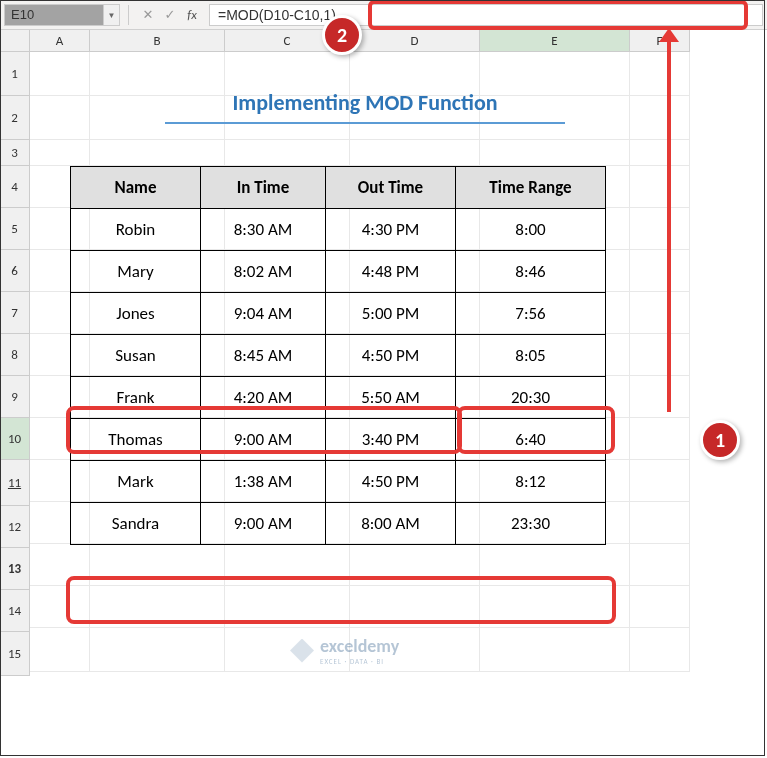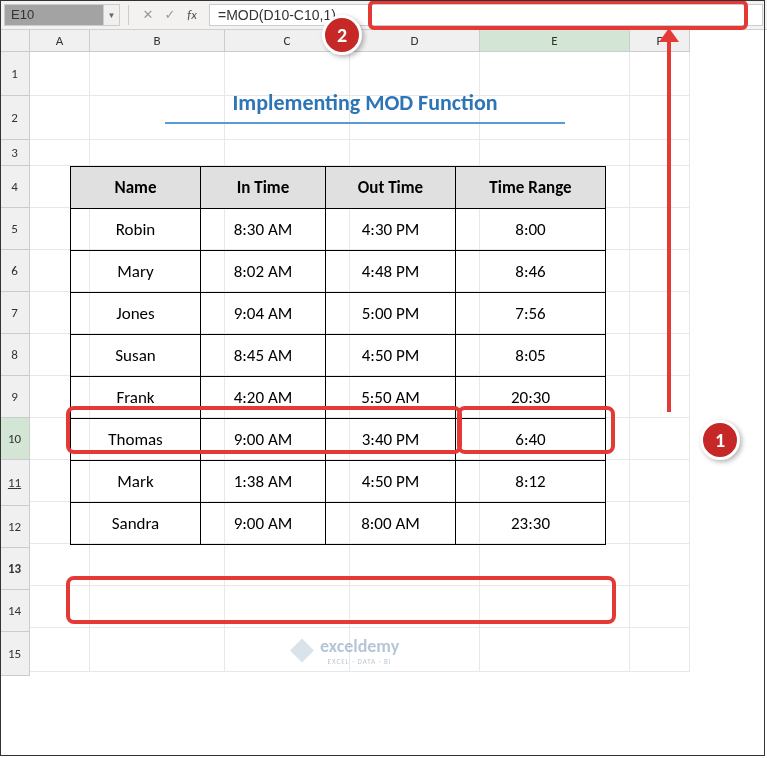--- a/index.html
+++ b/index.html
@@ -41,21 +41,21 @@
 .hl-formula { left: 368px; top: 0px; width: 380px; height: 30px; border-radius: 6px; }
 
 .callout { position: absolute; width: 40px; height: 40px; background: #c62828; border: 3px solid #fff; border-radius: 50%; display: flex; align-items: center; justify-content: center; color: #fff; font-weight: bold; font-size: 20px; box-shadow: 2px 2px 5px rgba(0,0,0,0.3); }
 .callout-2 { left: 322px; top: 15px; }
 .callout-1 { left: 700px; top: 420px; }
 
 .arrow-line { position: absolute; left: 667px; top: 36px; width: 4px; height: 376px; background: #e53935; }
 .arrow-head { position: absolute; left: 659px; top: 28px; width: 0; height: 0; border-left: 10px solid transparent; border-right: 10px solid transparent; border-bottom: 14px solid #e53935; }
 
 .watermark { position: absolute; left: 290px; top: 635px; opacity: 0.35; font-size: 18px; color: #2e5c8a; font-weight: bold; display: flex; align-items: center; gap: 6px; }
-.watermark-sub { font-size: 7px; letter-spacing: 1px; display: block; font-weight: normal; text-align: center; }
+.watermark-sub { font-size: 7px; letter-spacing: 1px; display: block; font-weight: normal; }
 .wm-icon { width: 24px; height: 24px; background: #2e5c8a; opacity: 0.5; display: inline-block; clip-path: polygon(50% 0%, 100% 50%, 50% 100%, 0% 50%); }
 
 .outer-border { position: absolute; left: 0; top: 0; width: 765px; height: 756px; border: 1px solid #333; pointer-events: none; }
 </style>
 </head>
 <body>
 
 <div class="formula-bar">
   <input class="name-box" value="E10" style="">
   <div class="name-dd">▼</div>

